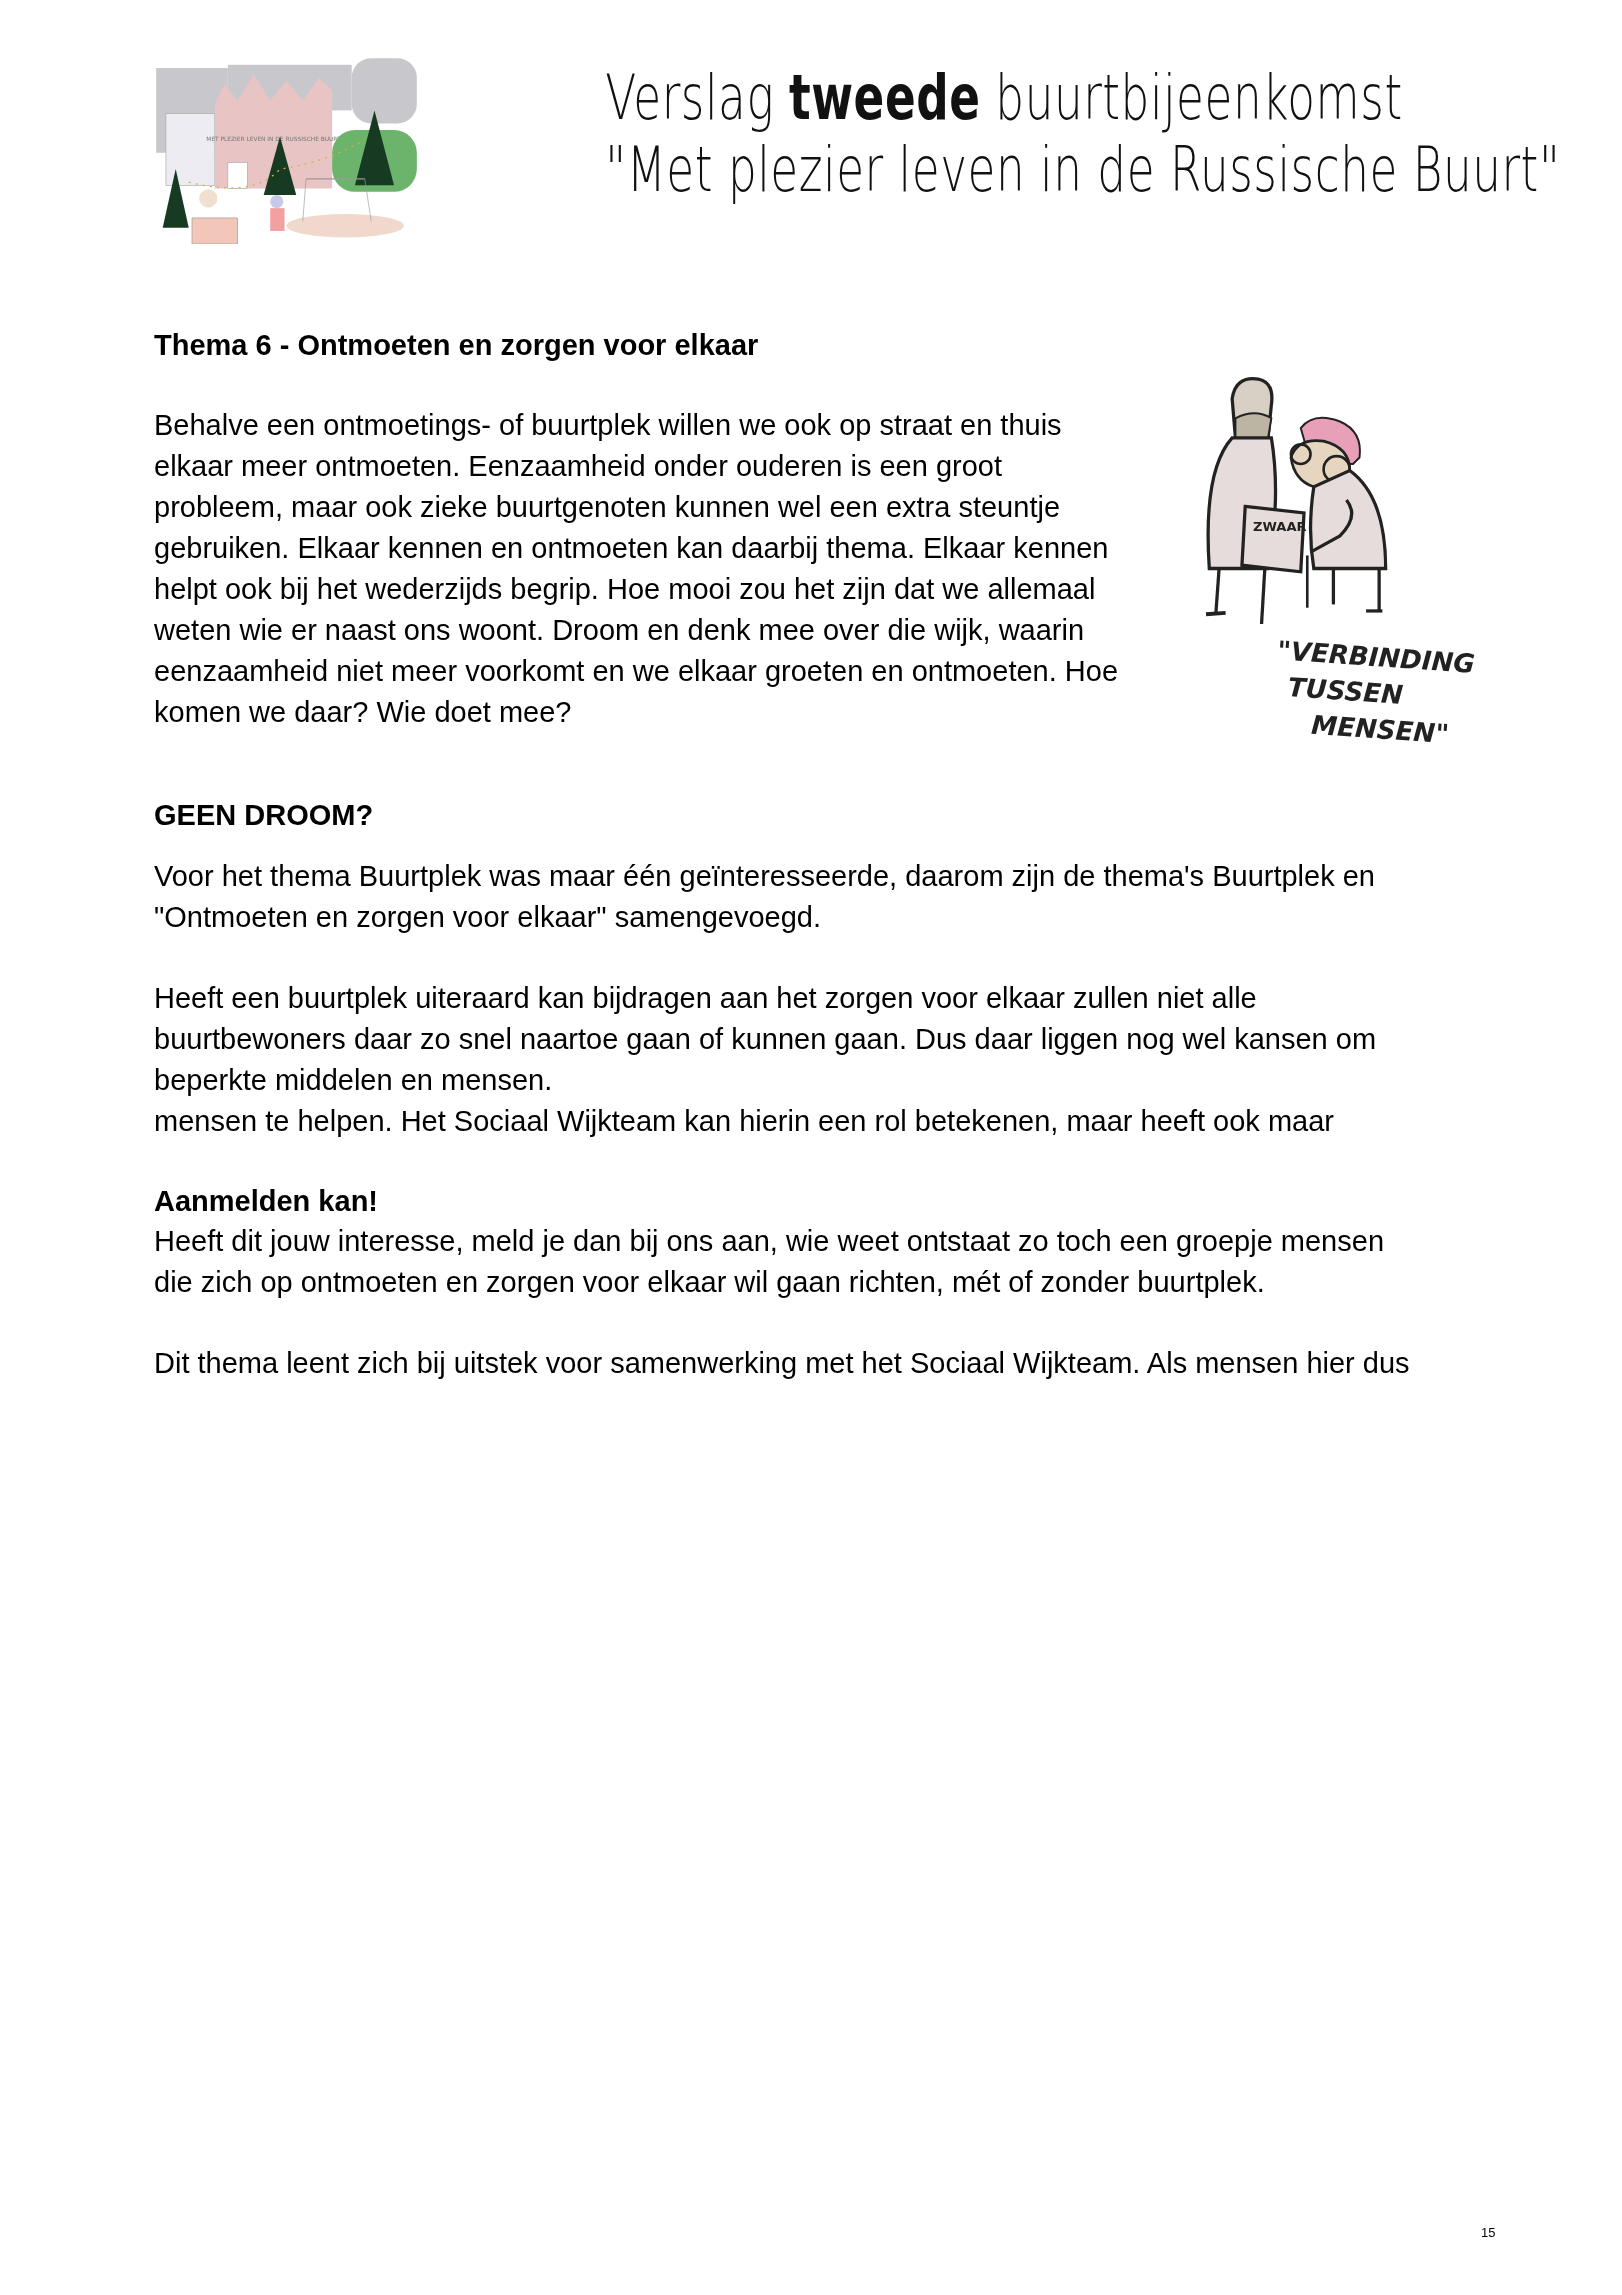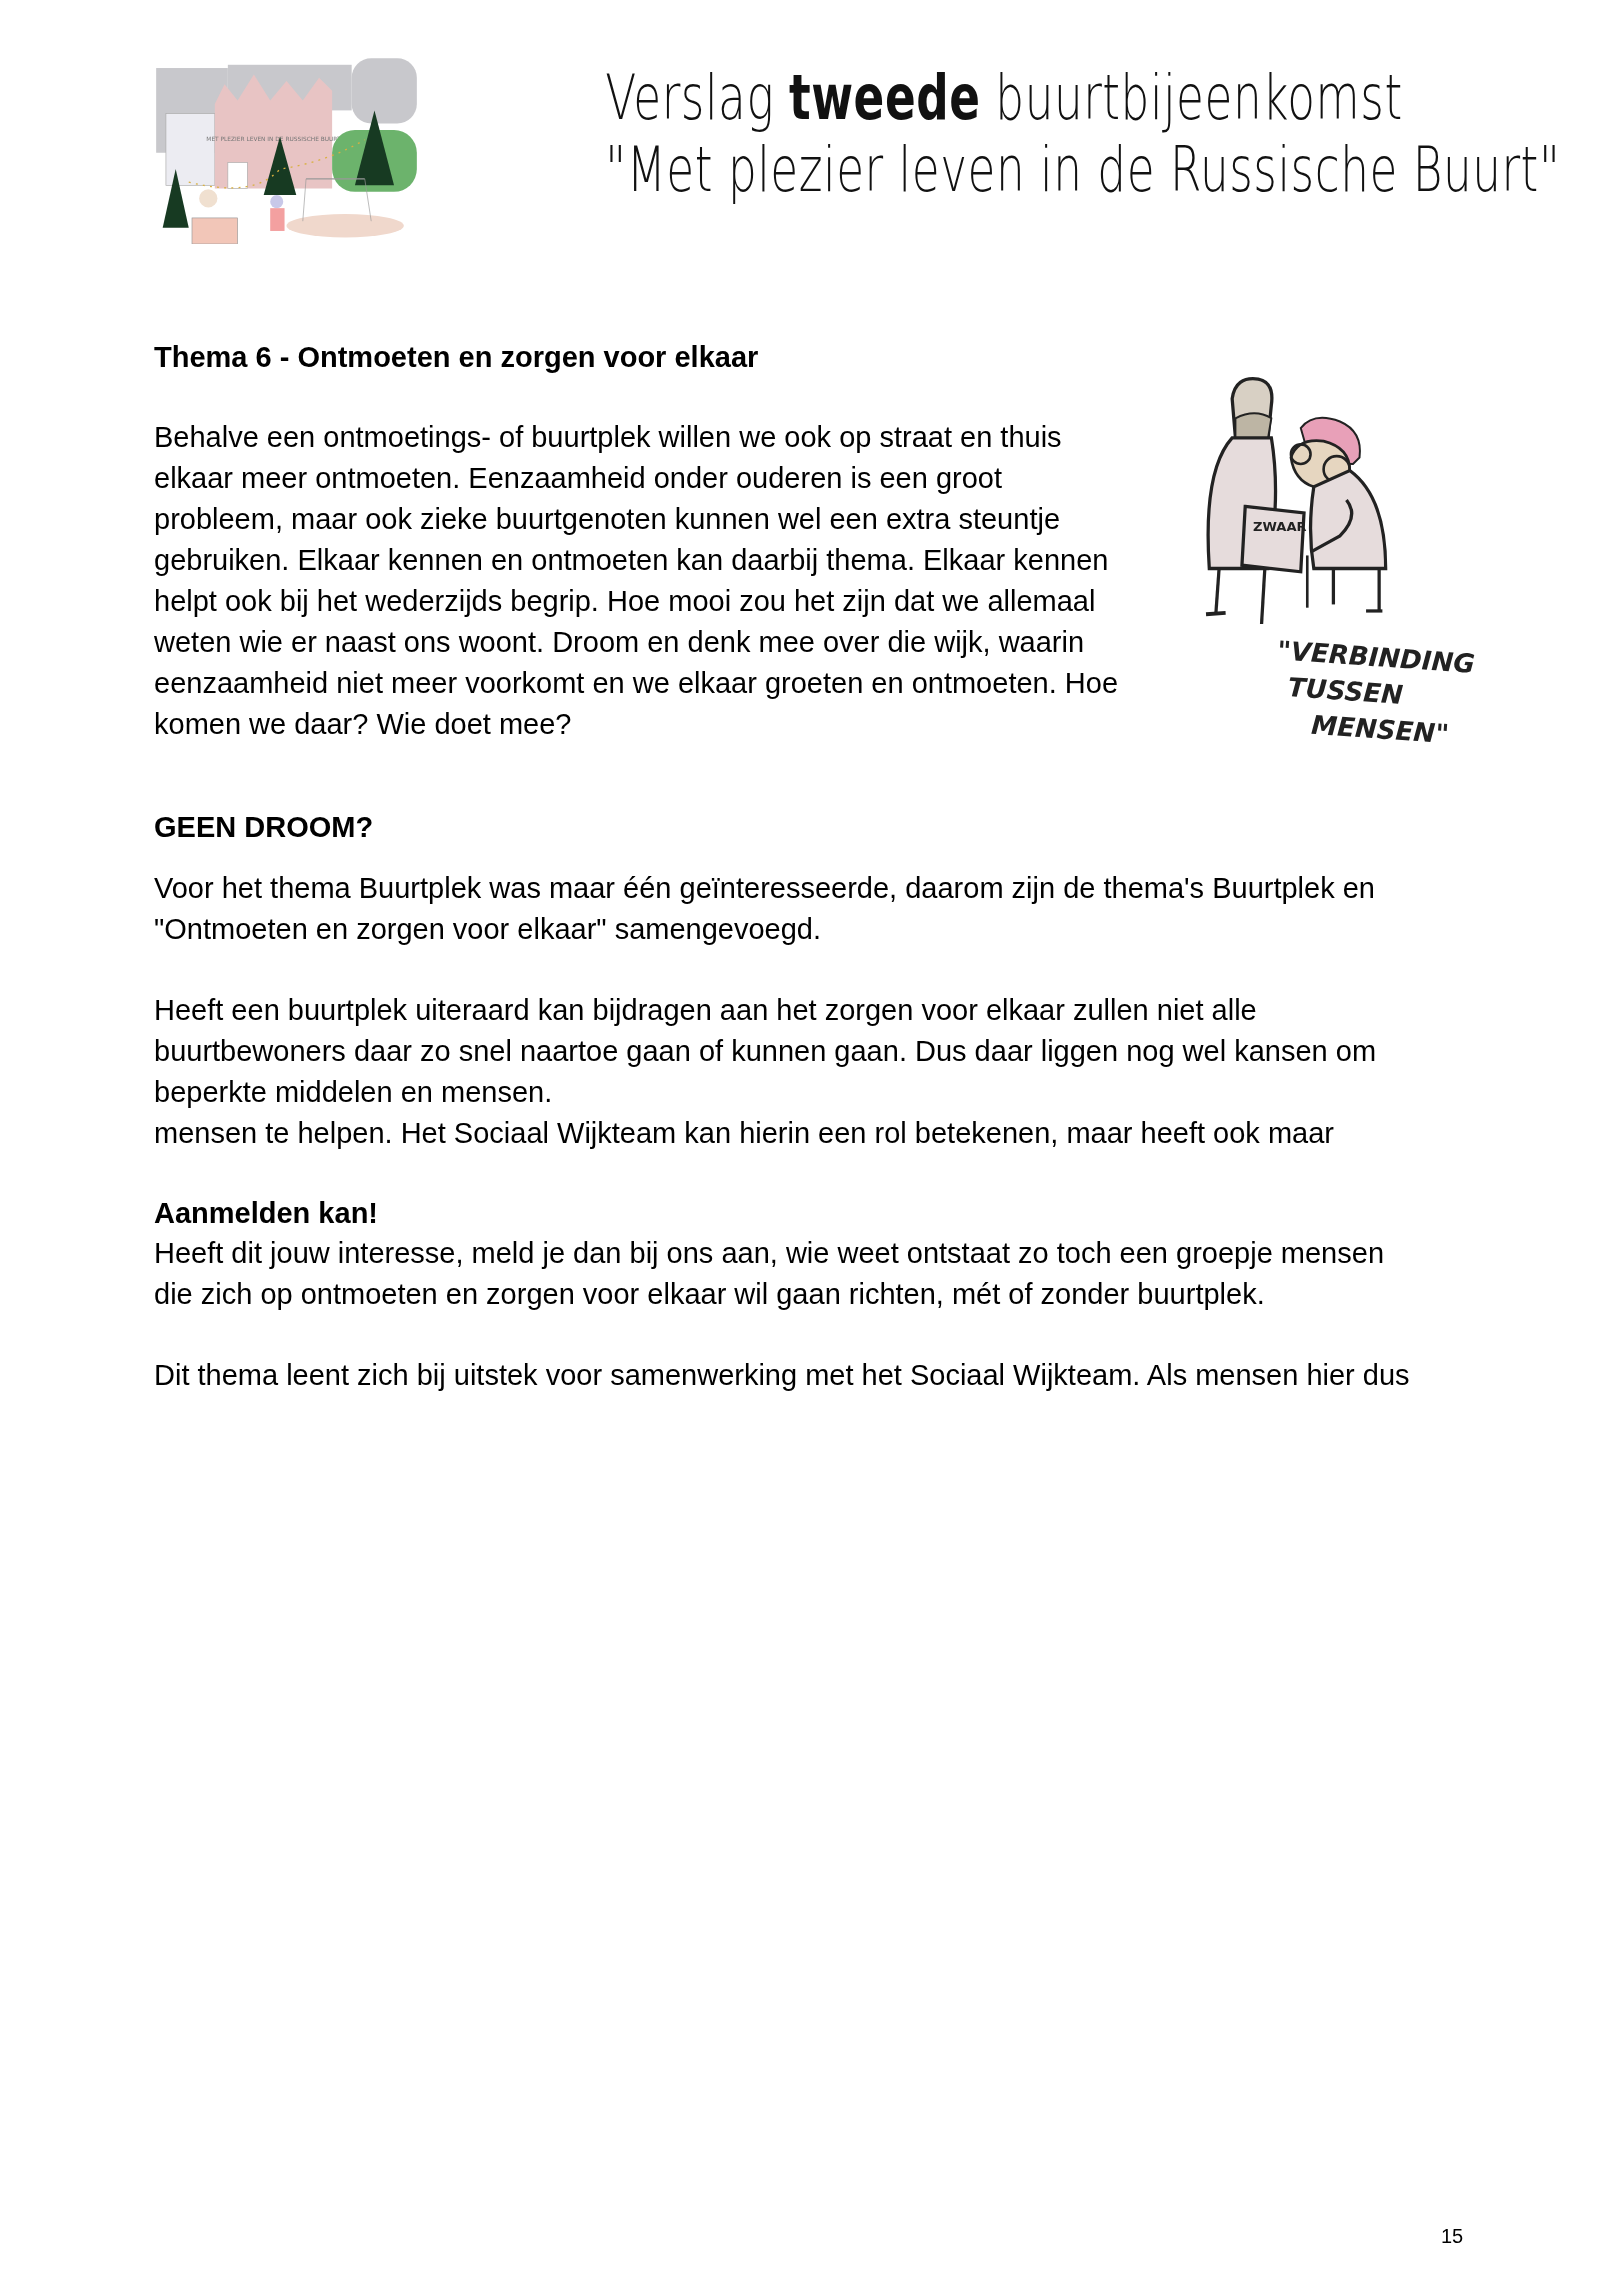--- a/index.html
+++ b/index.html
@@ -10,34 +10,34 @@
   .header-illustration { position: absolute; left: 156px; top: 55px; width: 261px; height: 189px; }
   .header-title {
     position: absolute; left: 457px; top: 62px; width: 1059px; text-align: center;
     font-family: "DejaVu Sans", sans-serif; font-weight: 200; color: #111;
     transform: scaleX(0.72); transform-origin: center top;
   }
   .header-title .line1 { font-size: 63px; line-height: 72px; letter-spacing: 0.7px; white-space: nowrap; }
   .header-title .line2 { font-size: 63px; line-height: 72px; letter-spacing: 0.7px; white-space: nowrap; }
   .header-title .bold { font-weight: bold; }
 
-  .text-block { position: absolute; left: 154px; font-size: 29px; line-height: 41px; margin-top: 12px; }
+  .text-block { position: absolute; left: 154px; font-size: 29px; line-height: 41px; }
   .heading { font-weight: bold; font-size: 29px; line-height: 41px; }
   .section-title { top: 325px; }
   .intro { top: 405px; width: 1006px; }
   .geen-heading { top: 795px; }
   .geen-body { top: 856px; width: 1340px; }
   .hoewel { top: 978px; width: 1340px; }
   .aanmelden-heading { top: 1181px; }
   .aanmelden-body { top: 1221px; width: 1340px; }
   .dit-thema { top: 1343px; width: 1346px; }
   .para-line { display: block; white-space: nowrap; }
 
   .cartoon { position: absolute; left: 1183px; top: 366px; width: 340px; height: 405px; }
-  .page-number { position: absolute; left: 1441px; top: 2225px; font-size: 20px; }
+  .page-number { position: absolute; left: 1481px; top: 2225px; font-size: 13px; }
 </style>
 </head>
 <body>
 
 <div class="header-illustration">
   <svg width="261" height="189" viewBox="0 0 400 290">
     <rect x="0" y="20" width="110" height="130" fill="#c8c8cc"></rect>
     <rect x="300" y="5" width="100" height="100" rx="30" fill="#c8c8cc"></rect>
     <rect x="110" y="15" width="190" height="70" fill="#c8c8cc"></rect>
     <rect x="15" y="90" width="75" height="110" fill="#ececf2" stroke="#aaa" stroke-width="1"></rect>

